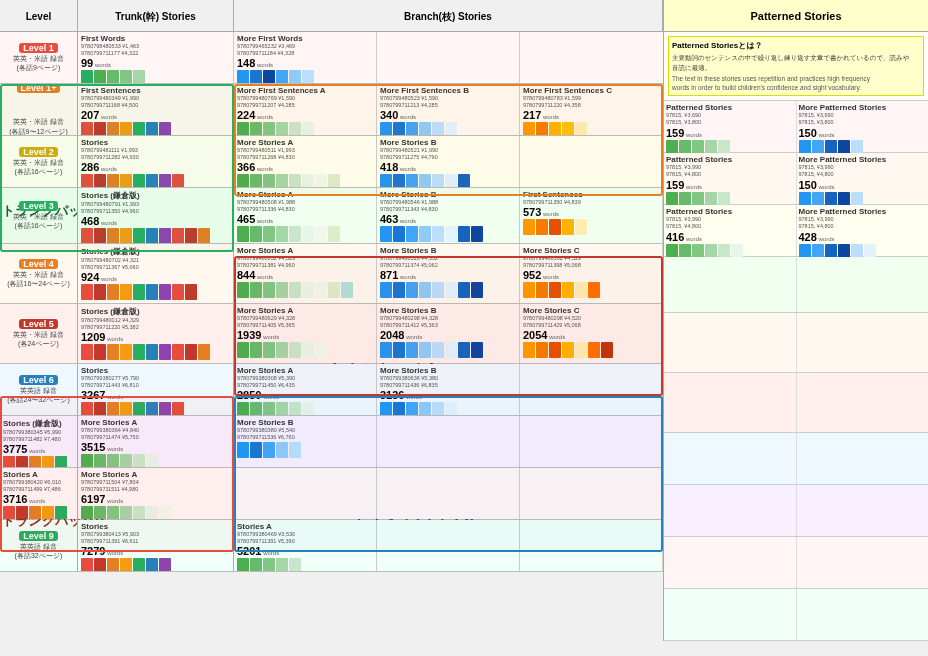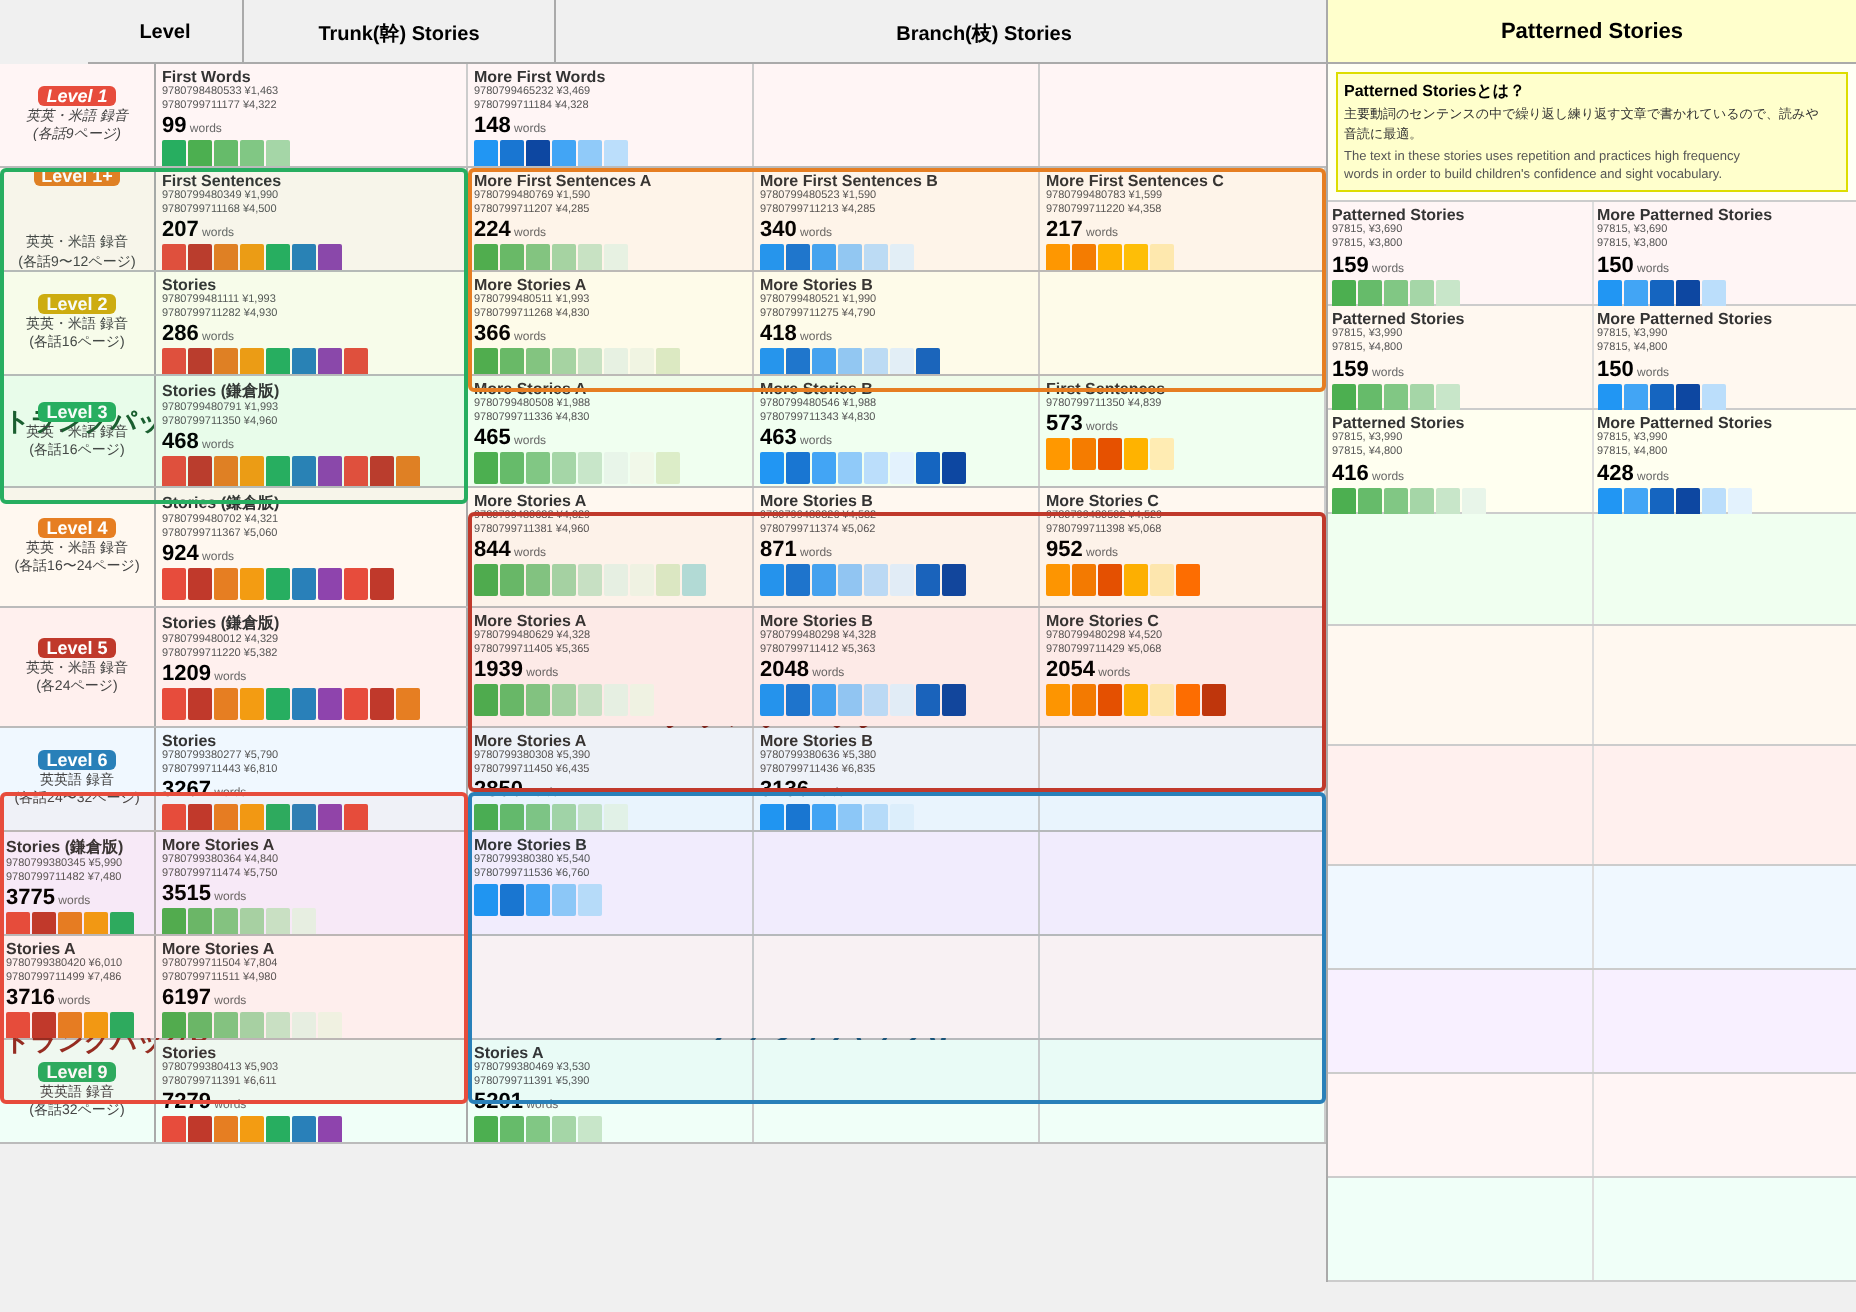--- a/index.html
+++ b/index.html
@@ -77,21 +77,20 @@
       width: 663px;
       display: flex;
       flex-direction: column;
     }
 
     .main-header {
       display: grid;
       grid-template-columns: 78px 156px 429px 38px;
       height: 32px;
       border-bottom: 1px solid #aaa;
-      margin-left: 44px;
     }
 
     .mh-cell {
       display: flex;
       align-items: center;
       justify-content: center;
       border-right: 1px solid #aaa;
       font-weight: bold;
       font-size: 10px;
     }
@@ -179,21 +178,21 @@
       <div class="abs-label" style="top:120px; left:310px; font-size:16px; color:#a04000;">ブランチパック1</div>
 
       <div class="abs-border" style="top:224px; left:234px; width:429px; height:140px; border-color:#c0392b; background:rgba(192,57,43,0.03);"></div>
       <div class="abs-label" style="top:315px; left:330px; font-size:16px; color:#7b241c;">ブランチパック2</div>
 
       <div class="abs-border" style="top:364px; left:234px; width:429px; height:156px; border-color:#2980b9; background:rgba(41,128,185,0.03);"></div>
       <div class="abs-label" style="top:475px; left:350px; font-size:16px; color:#1a5276;">ブランチパック3</div>
 
       <div class="rows-area" id="rows-area">
           <div class="r" style="background: rgb(255, 245, 245); min-height: 52px; height: 52px; flex: 0 0 52px;">
-            <div class="c level-col" style="border-right: 1px solid rgb(170, 170, 170); font-style: italic;">
+            <div class="c level-col" style="border-right: 1px solid rgb(170, 170, 170);">
     <span class="lbadge" style="background:#e74c3c;">Level 1</span>
     <span class="ldesc">英英・米語 録音<br>(各話9ページ)</span>
   </div>
             <div class="c" style="border-right: 1px solid rgb(204, 204, 204); background: rgb(255, 245, 245);">
               <div class="ct" style="color:#333;">First Words</div>
               <div class="ci">9780798480533 ¥1,463</div>
               <div class="ci">9780799711177 ¥4,322</div>
               <div><span class="cw">99</span><span class="cwu"> words</span></div>
               <div class="cbks">
                 <div class="b" style="background:#27ae60; width:12px; height:16px;"></div>

